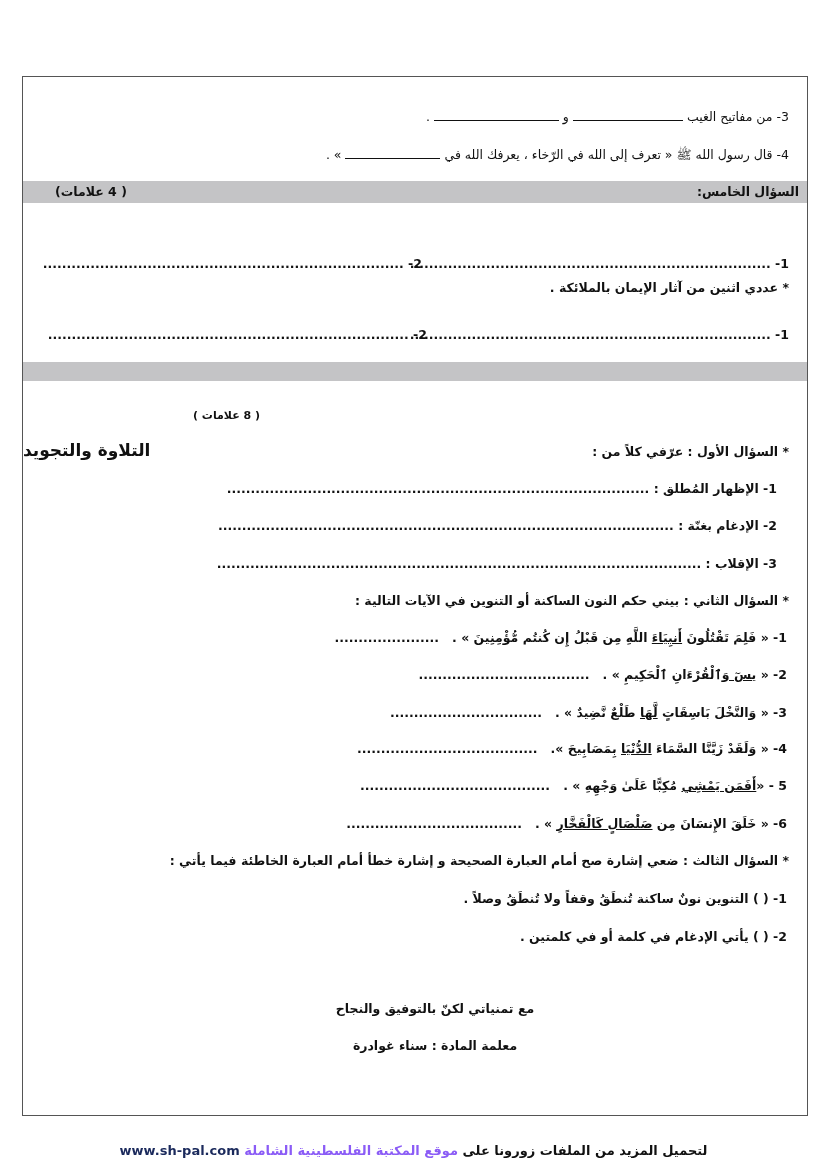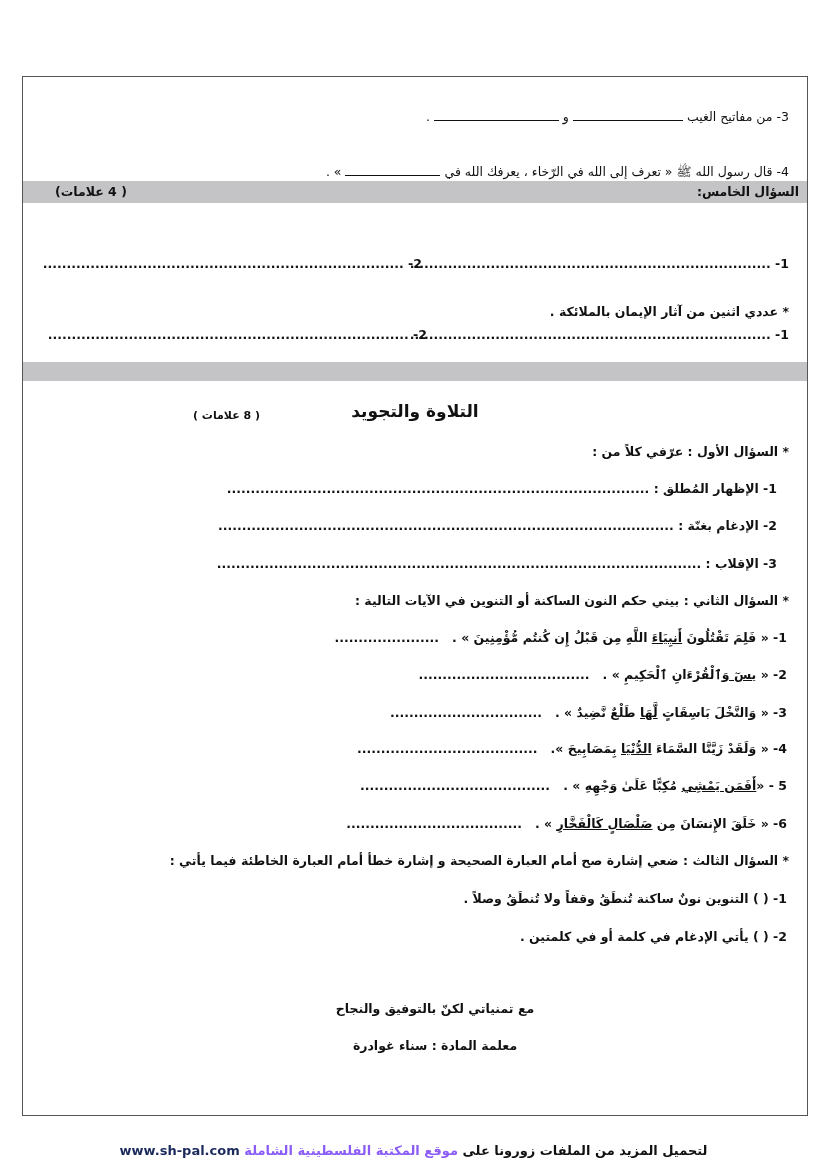--- a/index.html
+++ b/index.html
@@ -17,22 +17,22 @@
   }
   .bold { font-weight:bold; }
   .blank { display:inline-block; border-bottom:1px solid #111; height:12px; vertical-align:baseline; }
   .dots { letter-spacing:0; font-weight:bold; }
   .bar {
     position:absolute; left:0; right:0; background:#c4c4c6; direction:rtl;
   }
   .bar-title { position:absolute; right:8px; top:3px; font-size:12.5px; font-weight:bold; }
   .bar-marks { position:absolute; left:32px; top:3px; font-size:12.5px; font-weight:bold; }
   .section-title {
-    position:absolute; left:0; right:0; text-align:center; direction:rtl;
-    font-size:17px; font-weight:bold;
+    position:absolute; left:0; right:0; text-align:left; direction:rtl;
+    font-size:17px; font-weight:bold;margin-top:39px;
   }
   .marks8 { position:absolute; left:170px; font-size:11px; font-weight:bold; direction:rtl; }
   .col2 { position:absolute; direction:rtl; white-space:nowrap; font-size:12.5px; font-weight:bold; }
   .u { text-decoration:underline; }
   .center { position:absolute; left:0; right:0; text-align:center; direction:rtl; font-size:12.5px; font-weight:bold; }
   .footer {
     position:absolute; top:1143px; left:0; right:0; text-align:center; direction:rtl;
     font-size:13px; font-weight:bold; white-space:nowrap;
   }
   .f-black { color:#111; }
@@ -45,42 +45,42 @@
 <div class="frame">
 
   <div class="line" style="top:31px;">
     <span>3-</span>
     <span>من مفاتيح الغيب</span>
     <span class="blank" style="width:110px;"></span>
     <span>و</span>
     <span class="blank" style="width:125px;"></span>
     <span>.</span>
   </div>
-  <div class="line" style="top:69px;margin-top:17px;">
+  <div class="line" style="top:69px;">
     <span>4-</span>
     <span>قال رسول الله ﷺ « تعرف إلى الله في الرّخاء ، يعرفك الله في</span>
     <span class="blank" style="width:95px;"></span>
     <span>» .</span>
   </div>
 
   <div class="bar" style="top:104px; height:22px;">
     <span class="bar-title">السؤال الخامس:</span>
     <span class="bar-marks">( 4  علامات)</span>
   </div>
 
   <div class="col2" style="top:179px; right:18px;">
     <span>1-</span>
     <span class="dots">............................................................................</span>
   </div>
   <div class="col2" style="top:179px; right:385px;">
     <span>2-</span>
     <span class="dots">............................................................................</span>
   </div>
 
-  <div class="line bold" style="top:226px;">* عددي  اثنين من آثار الإيمان بالملائكة .</div>
+  <div class="line bold" style="top:202px;">* عددي  اثنين من آثار الإيمان بالملائكة .</div>
   <div class="col2" style="top:250px; right:18px;">
     <span>1-</span>
     <span class="dots">............................................................................</span>
   </div>
   <div class="col2" style="top:250px; right:380px;">
     <span>2-</span>
     <span class="dots">............................................................................</span>
   </div>
 
   <div class="bar" style="top:285px; height:19px;"></div>

